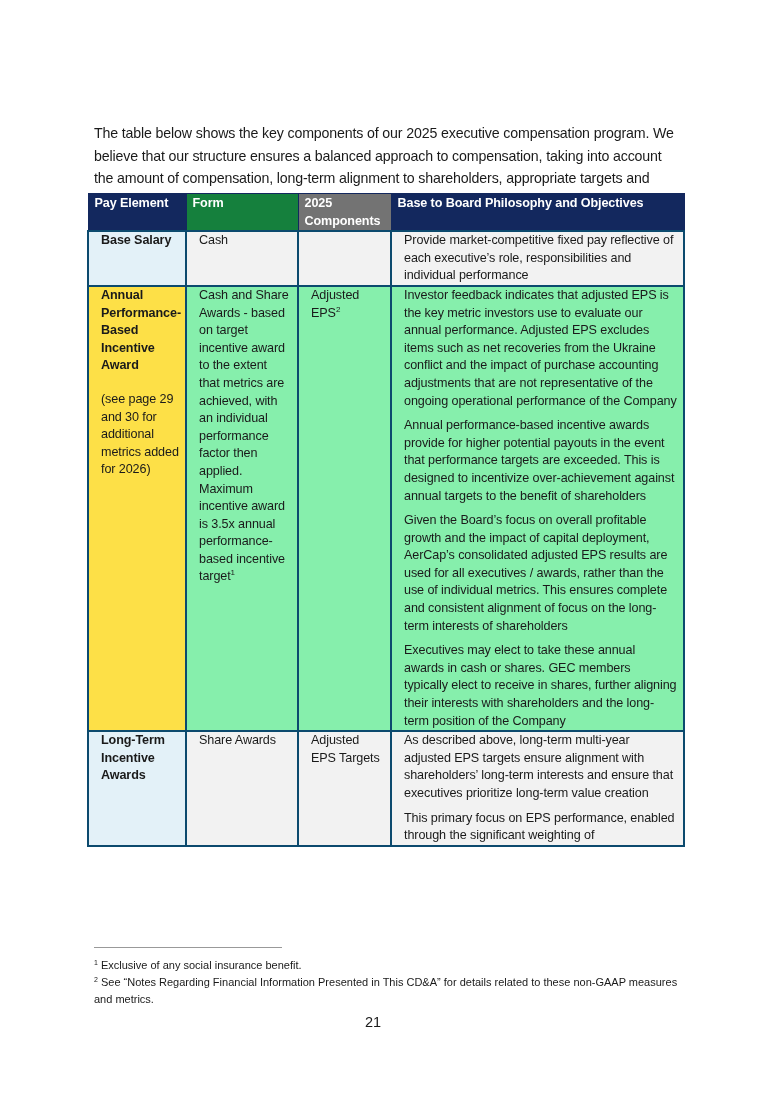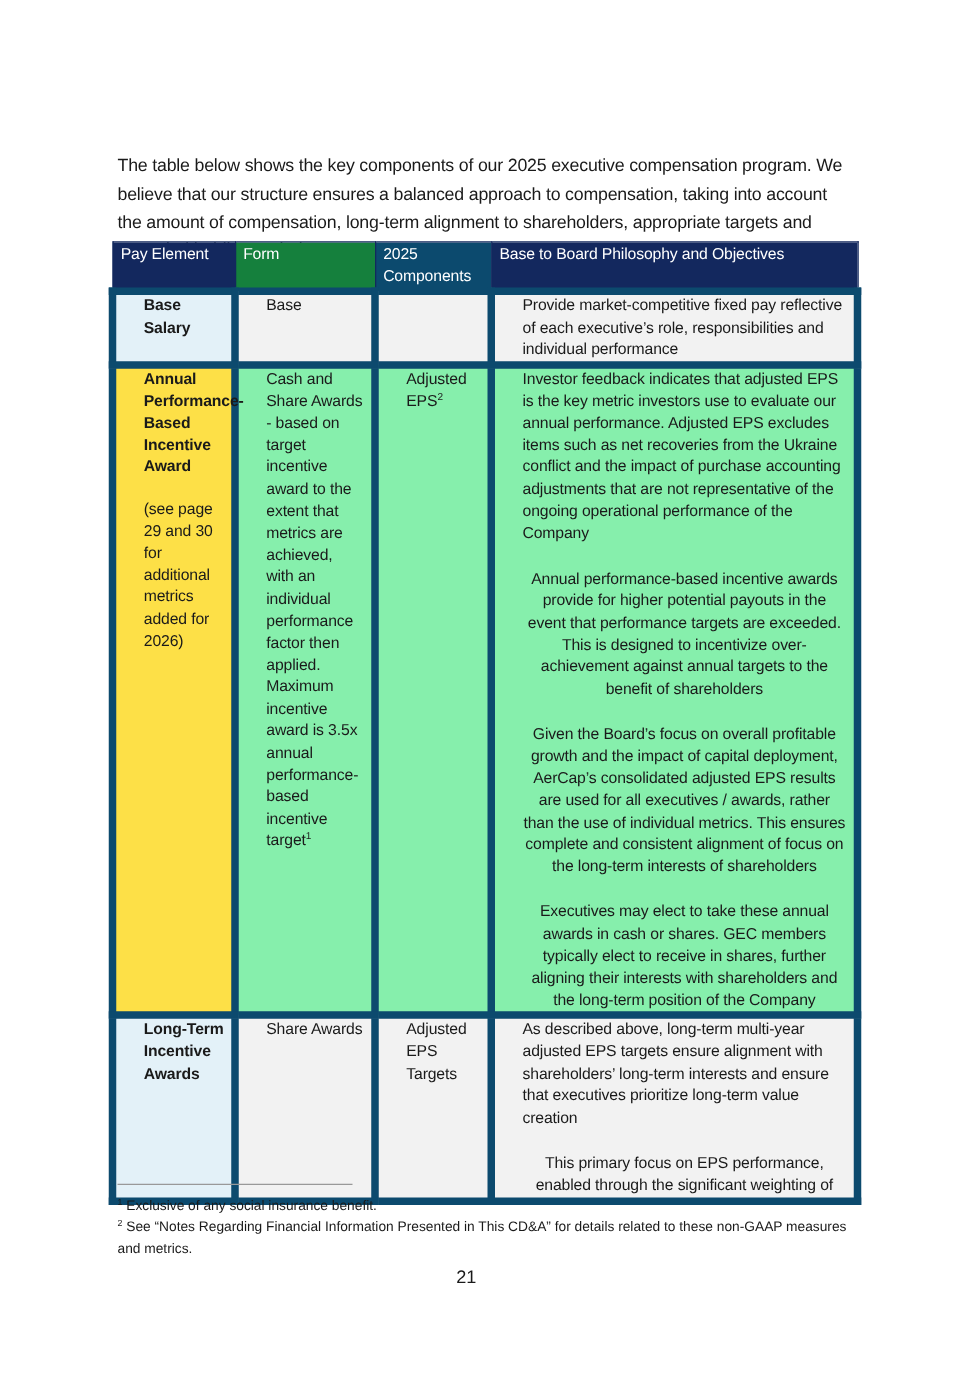--- a/index.html
+++ b/index.html
@@ -14,33 +14,33 @@
   table.comp {
     position: absolute; left: 87px; top: 193px; width: 596px;
     border-collapse: collapse; table-layout: fixed;
     font-size: 12.6px; line-height: 17.6px; letter-spacing: -0.1px;
   }
   table.comp col.c1 { width: 98px; }
   table.comp col.c2 { width: 112px; }
   table.comp col.c3 { width: 93px; }
   table.comp col.c4 { width: 293px; }
   table.comp th {
-    background: #13285e; color: #ffffff; font-weight: normal; text-align: left;
+    background: #13285e; color: #ffffff; font-weight: bold; text-align: left;
     vertical-align: top; padding: 1px 6px 0px 6px; height: 35px;
     border: 1px solid #13285e;
   }
   table.comp td {
-    vertical-align: top; padding: 0px 6px 0px 22px;
-    border: 6px solid #0c4a6e;
+    vertical-align: top; padding: 0px 6px 0px 12px;
+    border: 2px solid #0c4a6e;
   }
   table.comp td.elem { background: #e3f1f8; font-weight: bold; }
   table.comp tr.grey td.body { background: #f2f2f2; }
   table.comp tr.white td.body { background: #86efac; }
   .para { display: block; }
-  .para + .para { margin-top: 19px; text-align: center; }
+  .para + .para { margin-top: 7px; }
   .note { font-weight: normal; display: block; margin-top: 16px; }
   sup { font-size: 8px; line-height: 0; vertical-align: 5px; }
   .fn-rule {
     position: absolute; left: 94px; top: 947px; width: 188px; height: 0;
     border-top: 1px solid #999999;
   }
   .footnotes {
     position: absolute; left: 94px; top: 957px; width: 590px;
     font-size: 11px; line-height: 17px;
   }
@@ -59,32 +59,32 @@
   <colgroup>
       <col class="c1">
       <col class="c2">
       <col class="c3">
       <col class="c4">
     </colgroup>
   <thead>
     <tr>
       <th style="background: rgb(19, 40, 94); border-color: rgb(19, 40, 94);">Pay Element</th>
       <th style="background: #15803d; border-color: rgb(19, 40, 94);">Form</th>
-      <th style="background: #0c4a6e; border-color: rgb(19, 40, 94);">2025 Components</th>
+      <th style="background: #737373; border-color: rgb(19, 40, 94);">2025 Components</th>
       <th style="background: rgb(19, 40, 94); border-color: rgb(19, 40, 94);">Base to Board Philosophy and Objectives</th>
     </tr>
   </thead>
   <tbody>
 
     <tr class="grey">
       <td class="elem" style="background: rgb(227, 241, 248);">
         <span>Base Salary</span>
       </td>
       <td class="body">
-        <span>Base</span>
+        <span>Cash</span>
       </td>
       <td class="body">
         <span></span>
       </td>
       <td class="body">
         <span class="para">Provide market-competitive fixed pay reflective of each executive’s role, responsibilities and individual performance</span>
       </td>
     </tr>
 
     <tr class="white">

